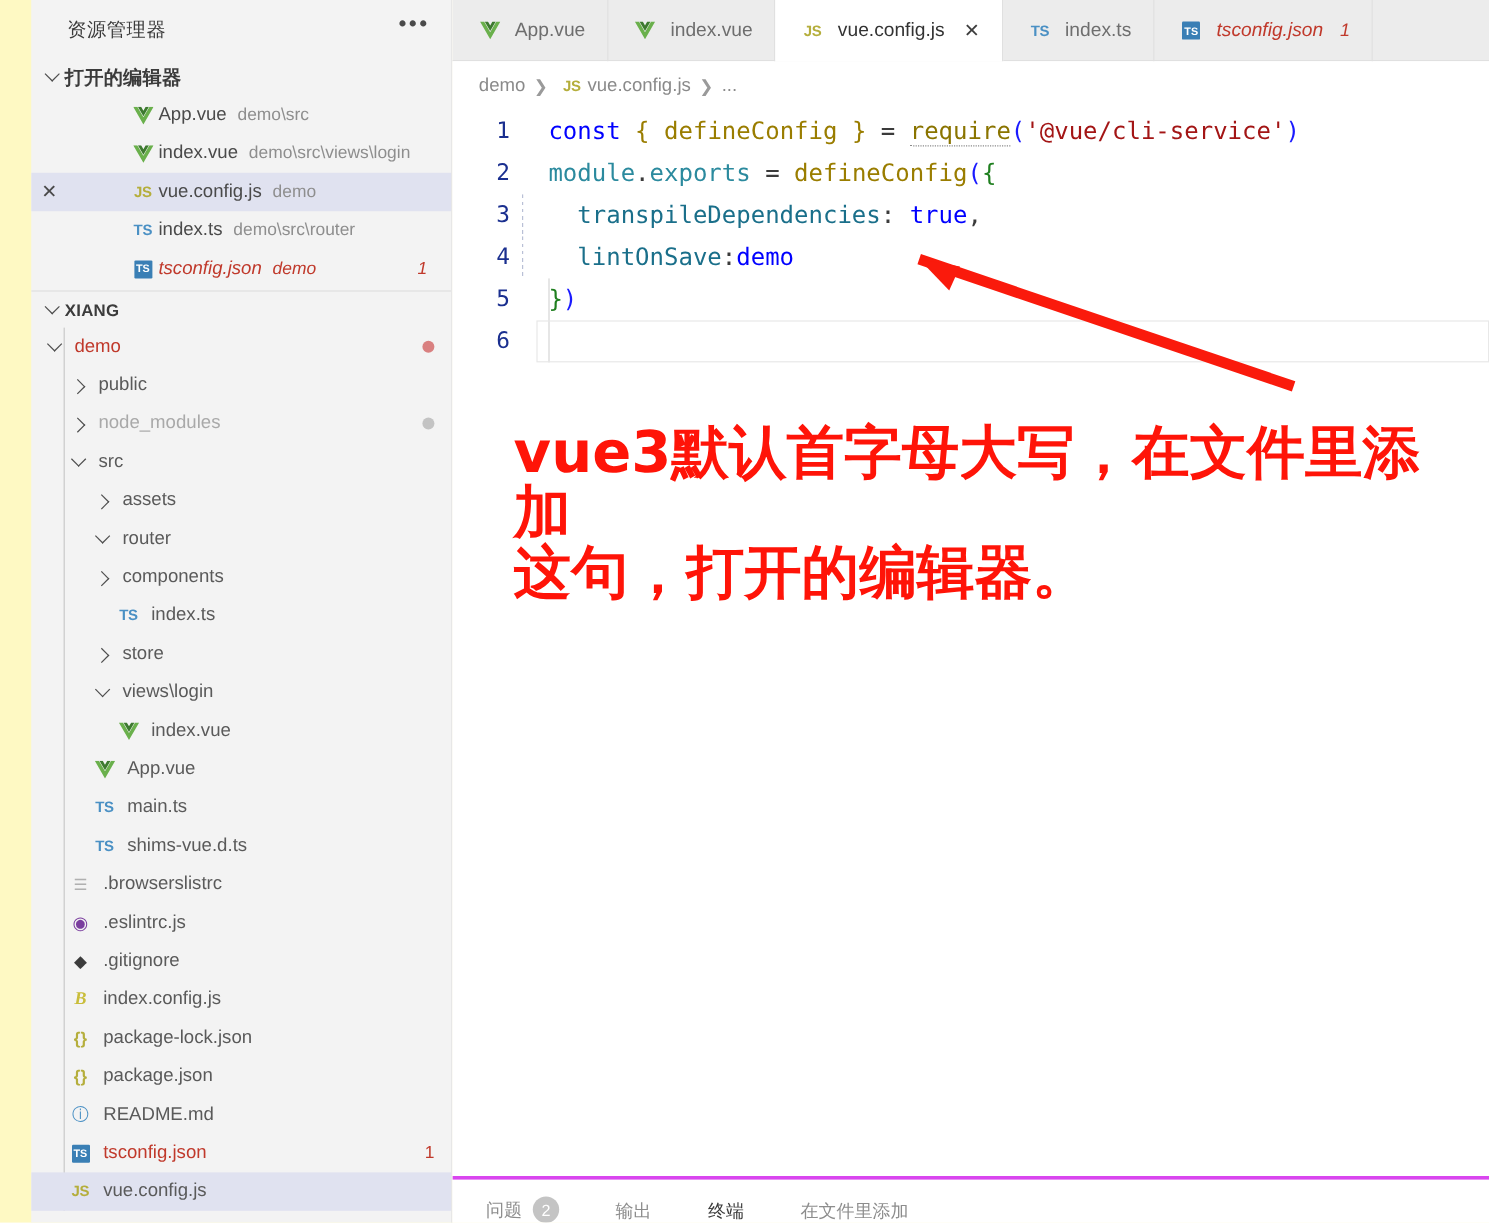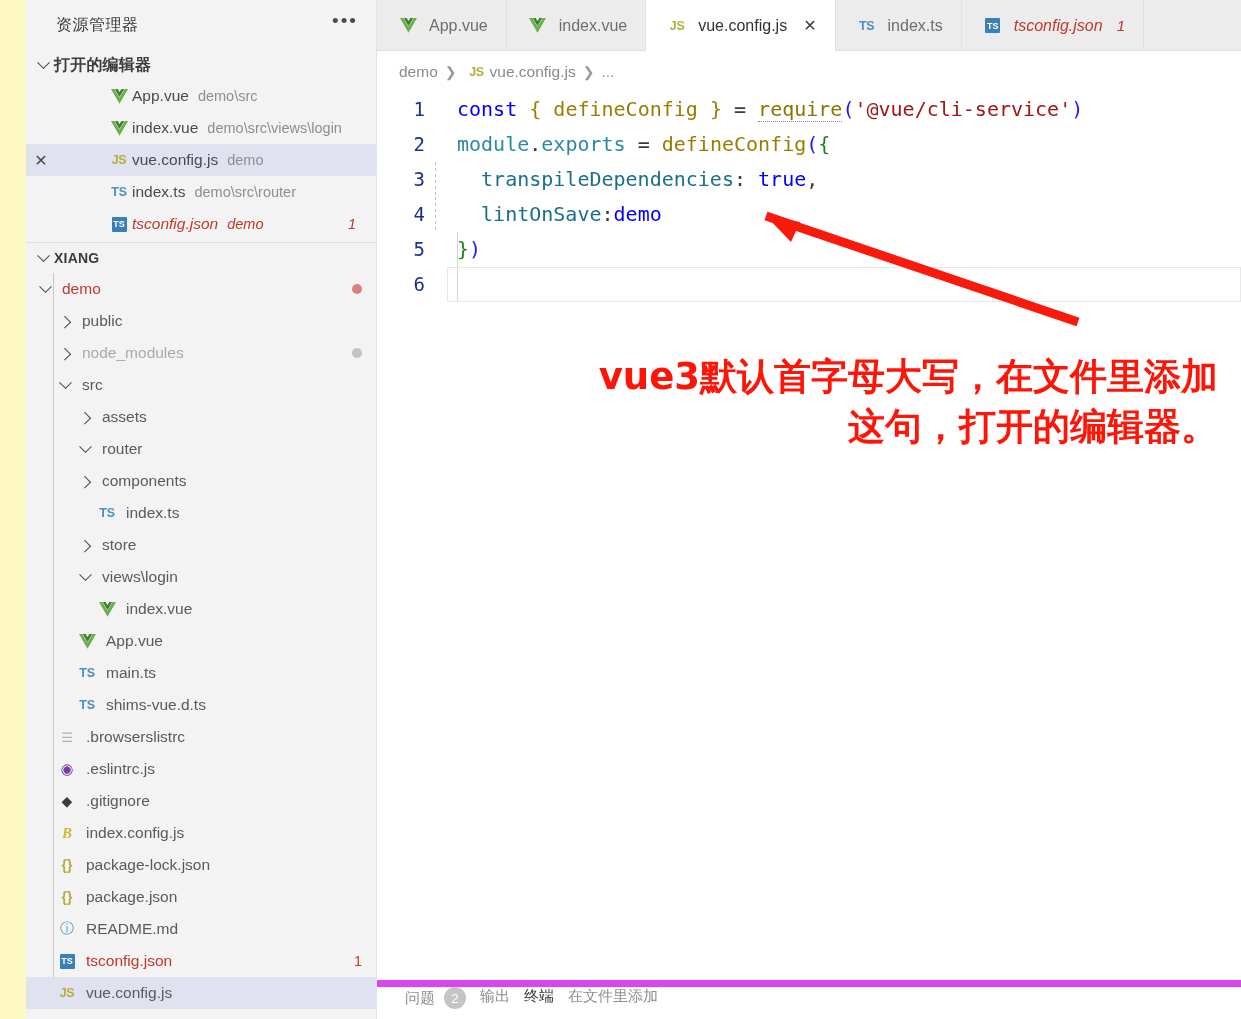--- a/index.html
+++ b/index.html
@@ -187,31 +187,30 @@
   .t-paren2{ color: #1f7f1f; }
   .t-str   { color: #a31515; }
   .t-obj   { color: #2b8a9e; }
   .t-prop  { color: #1a6f8a; }
   .t-bool  { color: #0000ff; }
 
   
   .annot {
     position: absolute; left: 428px; top: 352px;
     width: 790px;
-    color: #ff1408; font-size: 37px; line-height: 50px;
+    color: #ff1408; font-size: 48px; line-height: 50px;
     font-weight: bold; letter-spacing: 0px;
     font-family: "DejaVu Sans", sans-serif;
-    text-align: right;
   }
   .arrow-svg { position: absolute; left: 352px; top: 51px; pointer-events: none; }
 
   
   .panelbar {
-    height: 39px; flex: 0 0 39px; display: flex; align-items: flex-start;
-    gap: 14px; padding-left: 28px; border-top: 7px solid #d946ef;
+    height: 39px; flex: 0 0 39px; display: flex; align-items: flex-end;
+    gap: 47px; padding-left: 28px; border-top: 3px solid #d946ef;
     background: #fff;
   }
   .pb-item { display: flex; align-items: center; gap: 9px; font-size: 15px; color: #8d8d8d; }
   .pb-item.active { color: #3b3b3b; }
   .pb-count {
     background: #c4c4c4; color: #fff; border-radius: 11px;
     min-width: 22px; height: 22px; font-size: 13.5px;
     display: flex; align-items: center; justify-content: center; padding: 0 6px;
   }
 </style>

